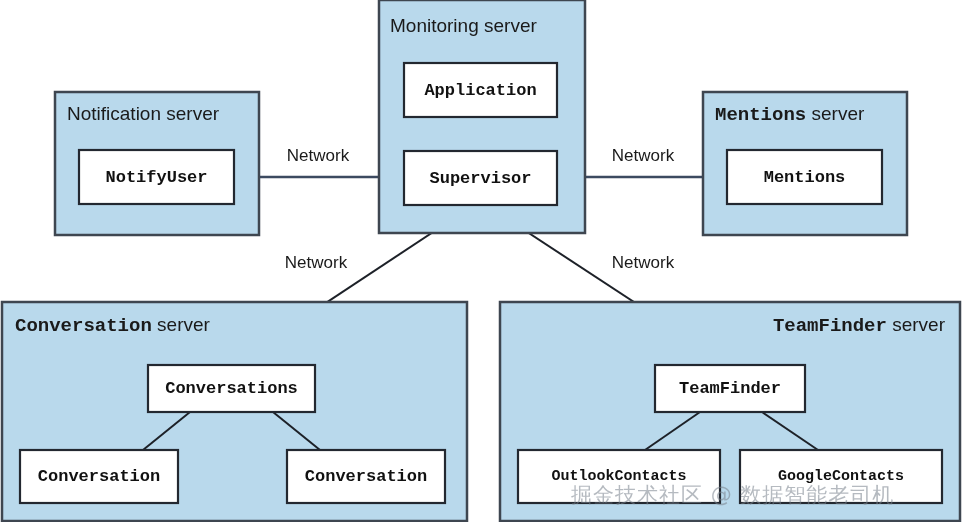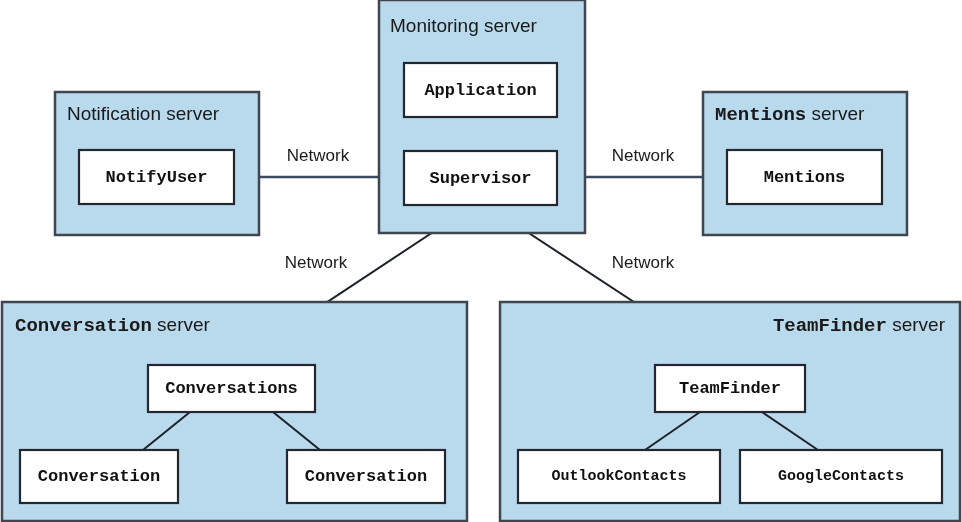--- a/index.html
+++ b/index.html
@@ -165,14 +165,15 @@
 
       <rect class="node-rect" x="518" y="450" width="202" height="53"></rect>
       <text class="node-label small" x="619" y="476">OutlookContacts</text>
 
       <rect class="node-rect" x="740" y="450" width="202" height="53"></rect>
       <text class="node-label small" x="841" y="476">GoogleContacts</text>
     </g>
 
   </svg>
 
+  <div class="watermark">掘金技术社区 @ 数据智能老司机</div>
 
 </div>
 
 </body></html>

